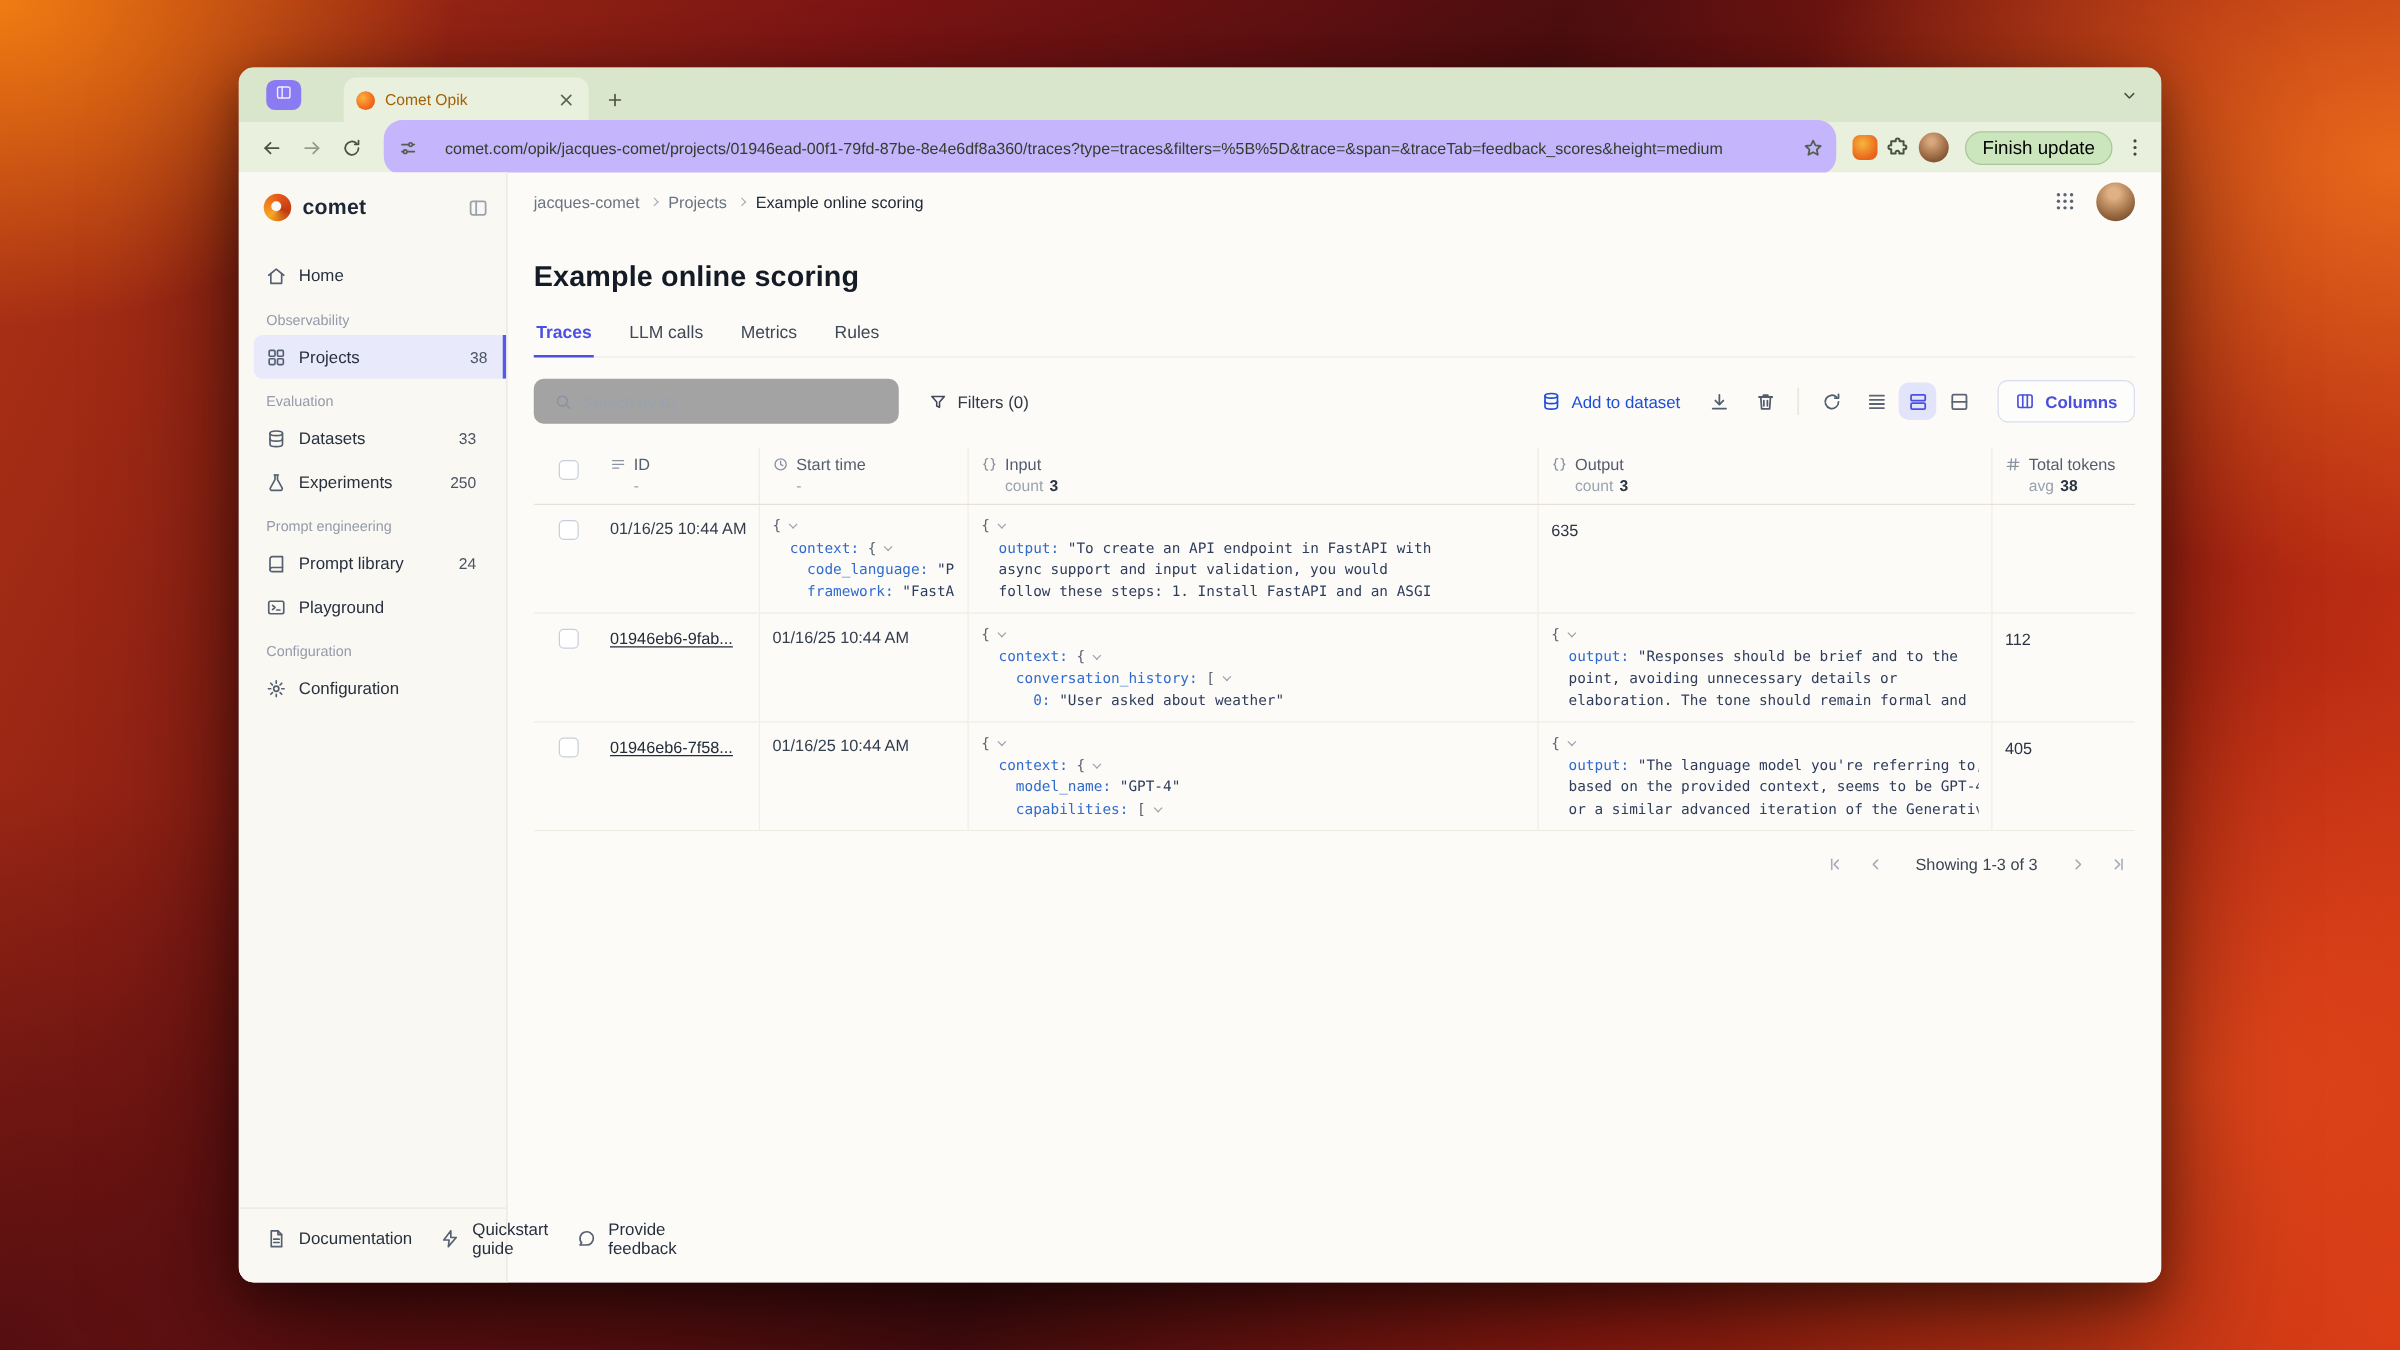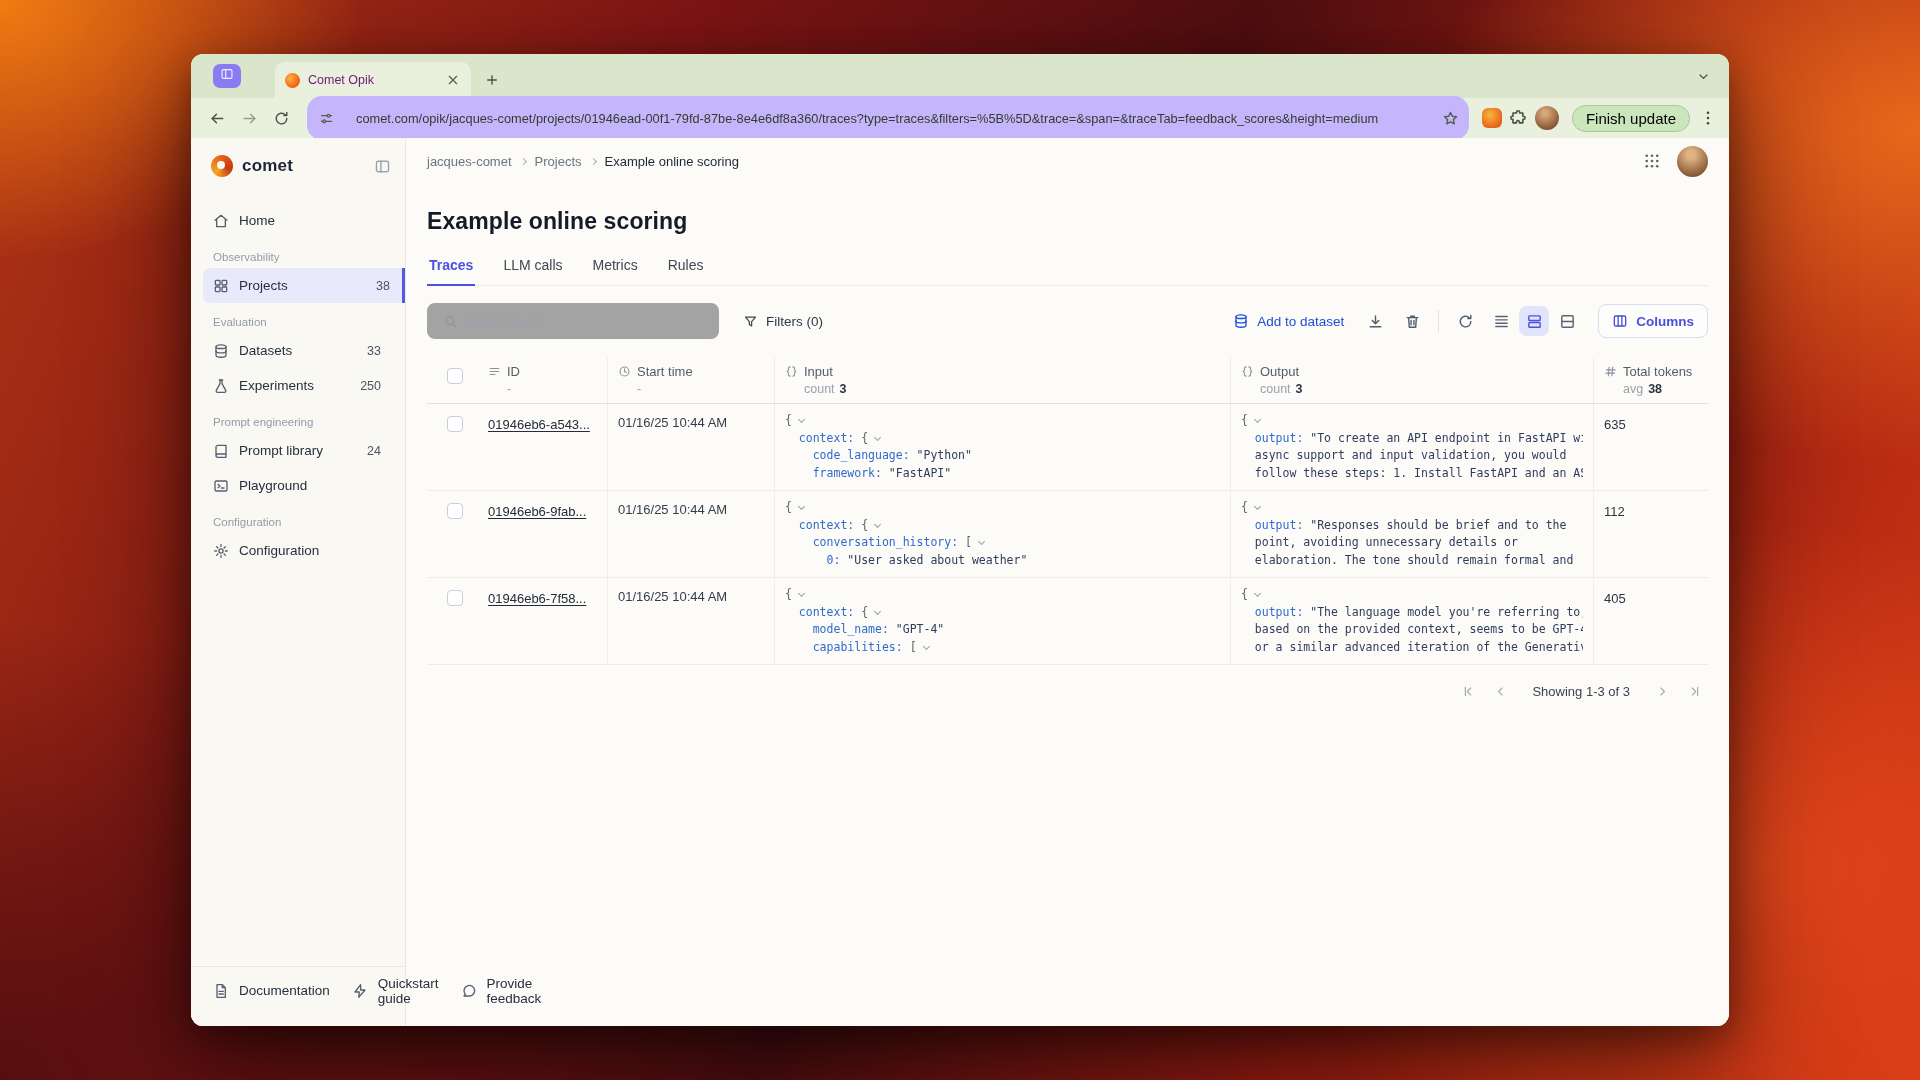--- a/index.html
+++ b/index.html
@@ -21,21 +21,21 @@
     overflow:hidden;background:#fcfbf8;display:flex;flex-direction:column;
     box-shadow:0 40px 110px rgba(0,0,0,.55),0 12px 34px rgba(0,0,0,.35)}
 
   .tabstrip{height:44px;background:#dae6cc;display:flex;align-items:flex-end;padding:0 14px 0 22px;flex:none}
   .chip{width:28px;height:24px;border-radius:7px;background:#8b7bf3;align-self:center;margin-right:34px;
     display:flex;align-items:center;justify-content:center;color:#efecff}
   .chip svg{width:14px;height:14px}
   .btab{height:36px;width:196px;background:#eaf0de;border-radius:10px 10px 0 0;display:flex;align-items:center;padding:0 10px;gap:8px}
   .favicon{width:15px;height:15px;border-radius:50%;flex:none;
     background:radial-gradient(circle at 35% 35%, #ffb340, #f26a1b 60%, #d94e12)}
-  .tab-title{font-size:12.5px;color:#701a75;flex:1;white-space:nowrap;overflow:hidden}
+  .tab-title{font-size:12.5px;color:#a16207;flex:1;white-space:nowrap;overflow:hidden}
   .tab-close{width:16px;height:16px;color:#5b6553;flex:none}
   .newtab{width:26px;height:26px;margin:0 0 5px 8px;color:#49523f;display:flex;align-items:center;justify-content:center}
   .newtab svg{width:16px;height:16px}
   .tablist{margin-left:auto;align-self:center;width:24px;height:24px;color:#49523f;display:flex;align-items:center;justify-content:center}
   .tablist svg{width:15px;height:15px}
 
   .toolbar-row{height:40px;background:#eaf0de;display:flex;align-items:center;padding:0 12px 0 14px;gap:7px;flex:none}
   .nav-ic{width:25px;height:25px;display:flex;align-items:center;justify-content:center;color:#4a5342;flex:none}
   .nav-ic svg{width:17px;height:17px}
   .nav-ic.dim{color:#939c88}
@@ -521,21 +521,20 @@
                   <span class="th-label">Total tokens</span>
                 </div>
                 <div class="th-sub">
                   <span class="sub-k">avg</span>
                   <span class="sub-v">38</span>
                 </div>
               </div>
             </div>
             <div class="trow body">
               <div class="td cb"><span class="checkbox"></span></div>
-              <div class="td"><span class="id-link">01946eb6-a543...</span></div>
               <div class="td time-cell">01/16/25 10:44 AM</div>
               <div class="td json-cell">
                 <div class="jline"><span class="j-p">{</span><span class="chev"></span></div>
                 <div class="jline"><span class="j-k">  context: </span><span class="j-p">{</span><span class="chev"></span></div>
                 <div class="jline"><span class="j-k">    code_language: </span><span class="j-s">"Python"</span></div>
                 <div class="jline"><span class="j-k">    framework: </span><span class="j-s">"FastAPI"</span></div>
               </div>
               <div class="td json-cell">
                 <div class="jline"><span class="j-p">{</span><span class="chev"></span></div>
                 <div class="jline"><span class="j-k">  output: </span><span class="j-s">"To create an API endpoint in FastAPI with</span></div>

